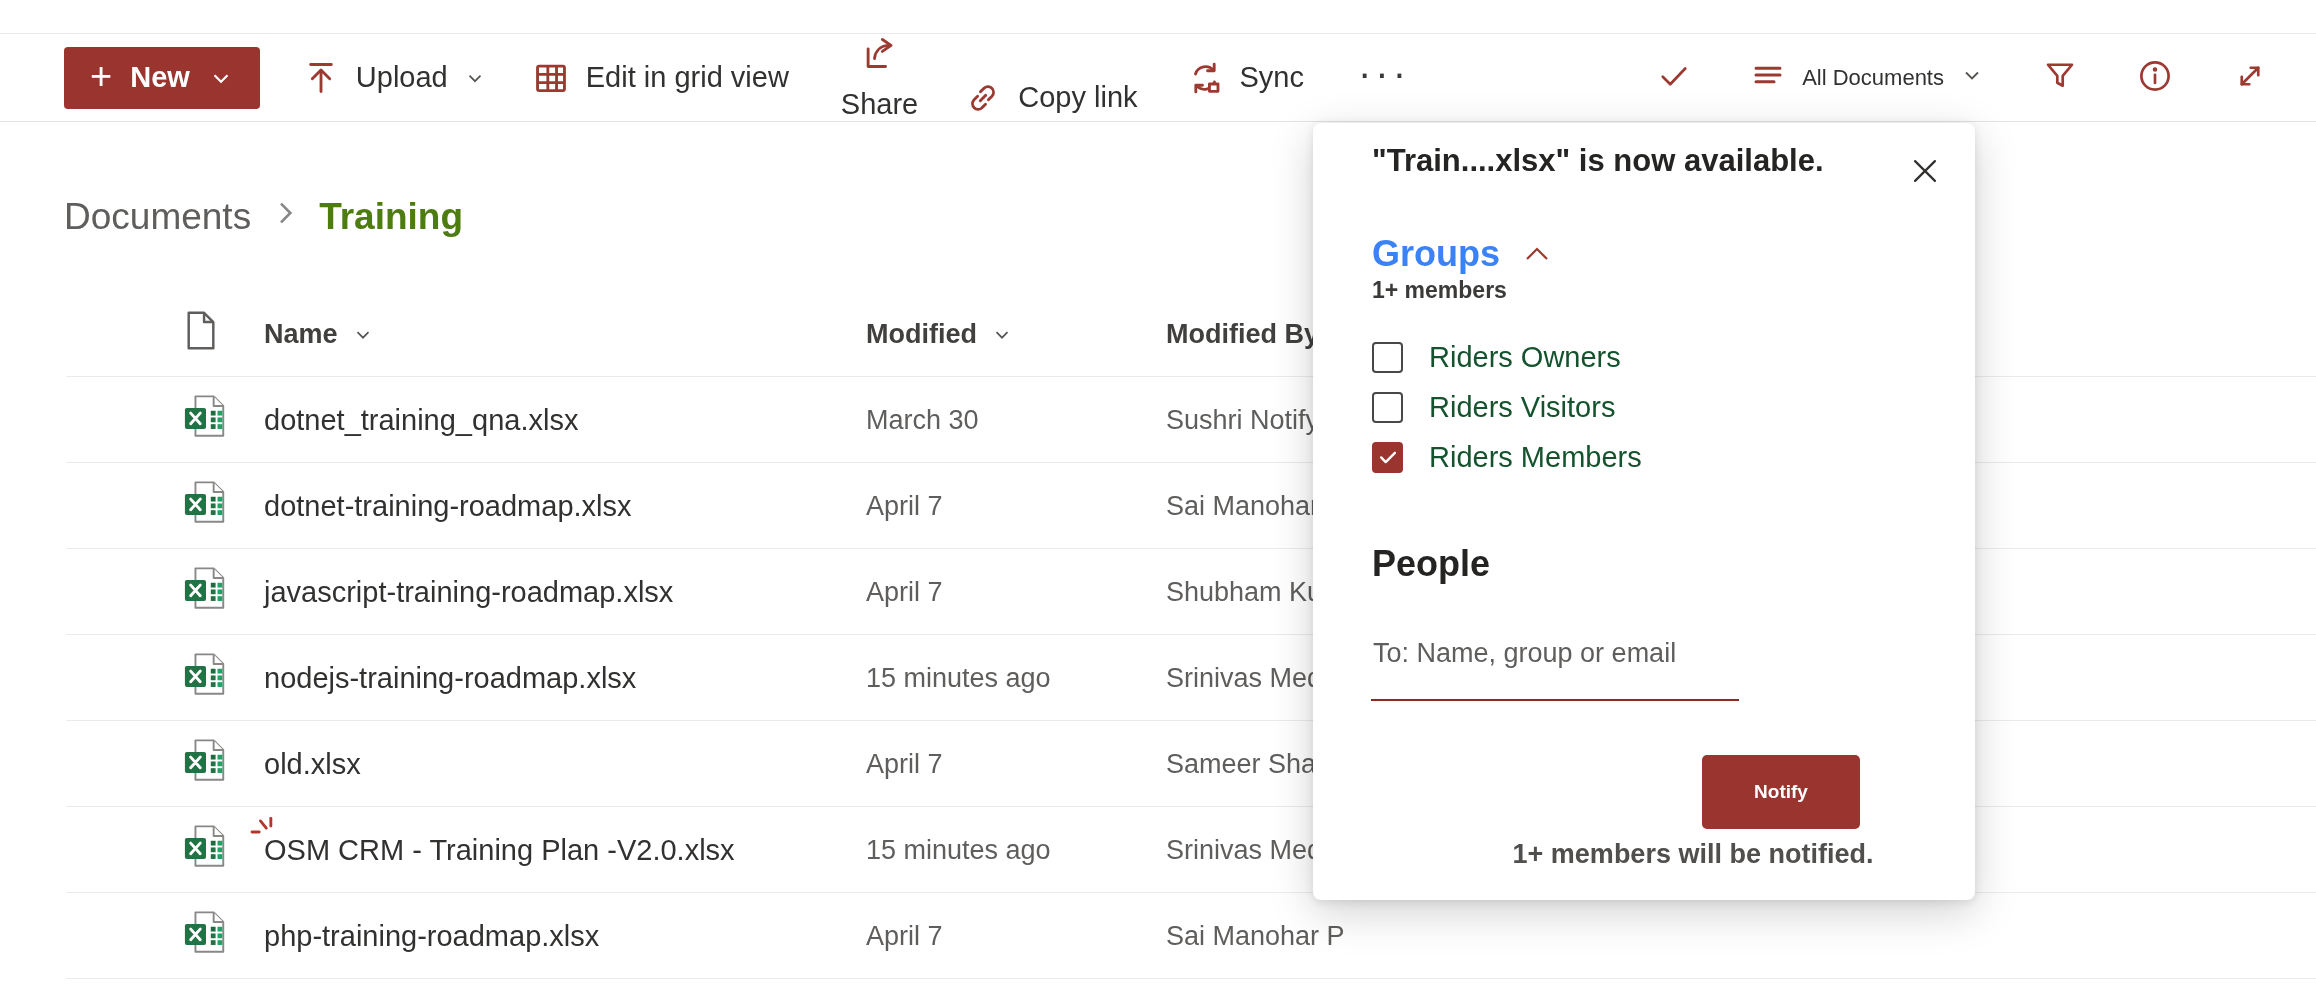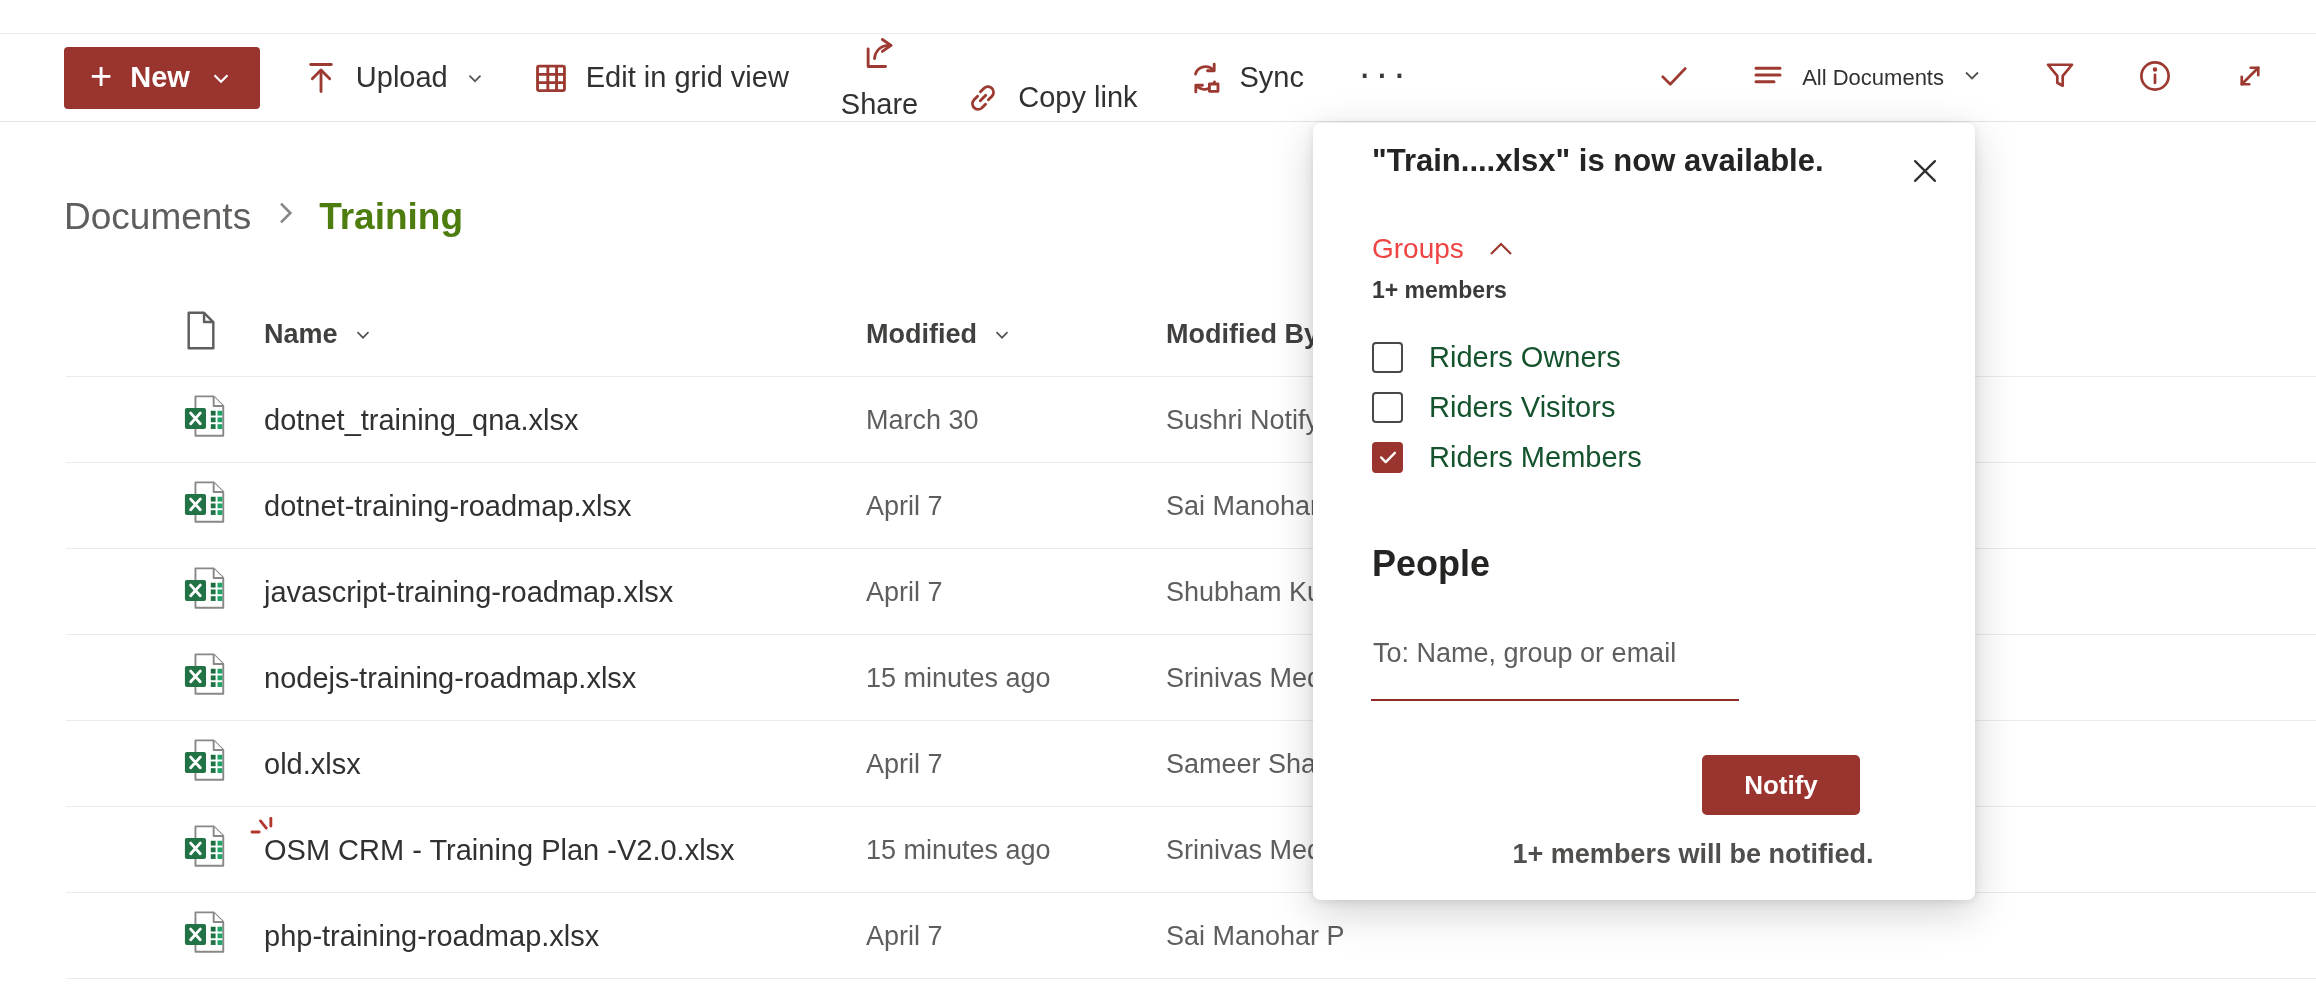--- a/index.html
+++ b/index.html
@@ -47,37 +47,37 @@
   .glimmer { position:absolute; left:250px; top:10px; }
 
   
   .popup { position:absolute; left:1313px; top:123px; width:662px; height:777px; background:#fff;
            border-radius:8px; z-index:20;
            box-shadow:0 12px 44px rgba(0,0,0,.18), 0 2px 10px rgba(0,0,0,.10); }
   .pp-title { position:absolute; left:59px; top:20px; font-size:31px; font-weight:700; color:#252423; }
   .pp-close { position:absolute; right:28px; top:26px; width:44px; height:44px; display:flex;
               align-items:center; justify-content:center; cursor:pointer; background:none; border:none; }
   .pp-groups { position:absolute; left:59px; top:110px; display:flex; align-items:center; gap:22px;
-               font-size:28px; font-weight:400; color:#ef4444; }
+               font-size:36px; font-weight:700; color:#3b82f6; }
   .pp-members { position:absolute; left:59px; top:154px; font-size:23px; font-weight:700; color:#3b3a39; }
   .pp-options { position:absolute; left:59px; top:209px; display:flex; flex-direction:column; }
   .pp-opt { display:flex; align-items:center; gap:26px; height:50px; font-size:29px;
             color:#14532d; cursor:pointer; }
   .pp-box { width:31px; height:31px; border:2px solid #494846; border-radius:4px; background:#fff;
             display:flex; align-items:center; justify-content:center; flex:0 0 auto; }
   .pp-box svg { display:none; }
   .pp-opt.checked .pp-box { background:#9a342e; border-color:#9a342e; }
   .pp-opt.checked .pp-box svg { display:block; }
   .pp-people { position:absolute; left:59px; top:420px; font-size:36px; font-weight:700; color:#252423; }
   .pp-input { position:absolute; left:58px; top:500px; width:368px; height:78px; border:none;
               border-bottom:2px solid #8f2b24; outline:none; background:transparent;
               font-size:27px; color:#323130; font-family:inherit; padding:0 2px 16px 2px; }
   .pp-input::placeholder { color:#605e5c; opacity:1; }
-  .pp-notify { position:absolute; left:389px; top:632px; width:158px; height:60px; background:#9a342e;
-               color:#fff; border:none; border-radius:5px; font-size:26px; font-weight:700;
+  .pp-notify { position:absolute; left:389px; top:632px; width:158px; height:74px; background:#9a342e;
+               color:#fff; border:none; border-radius:5px; font-size:19px; font-weight:700;
                font-family:inherit; cursor:pointer; }
   .pp-footer { position:absolute; left:130px; top:716px; width:500px; text-align:center;
                font-size:27px; font-weight:700; color:#514f4d; }
 </style>
 </head>
 <body>
 
 <div class="hairline-top"></div>
 
 <div class="commandbar">

